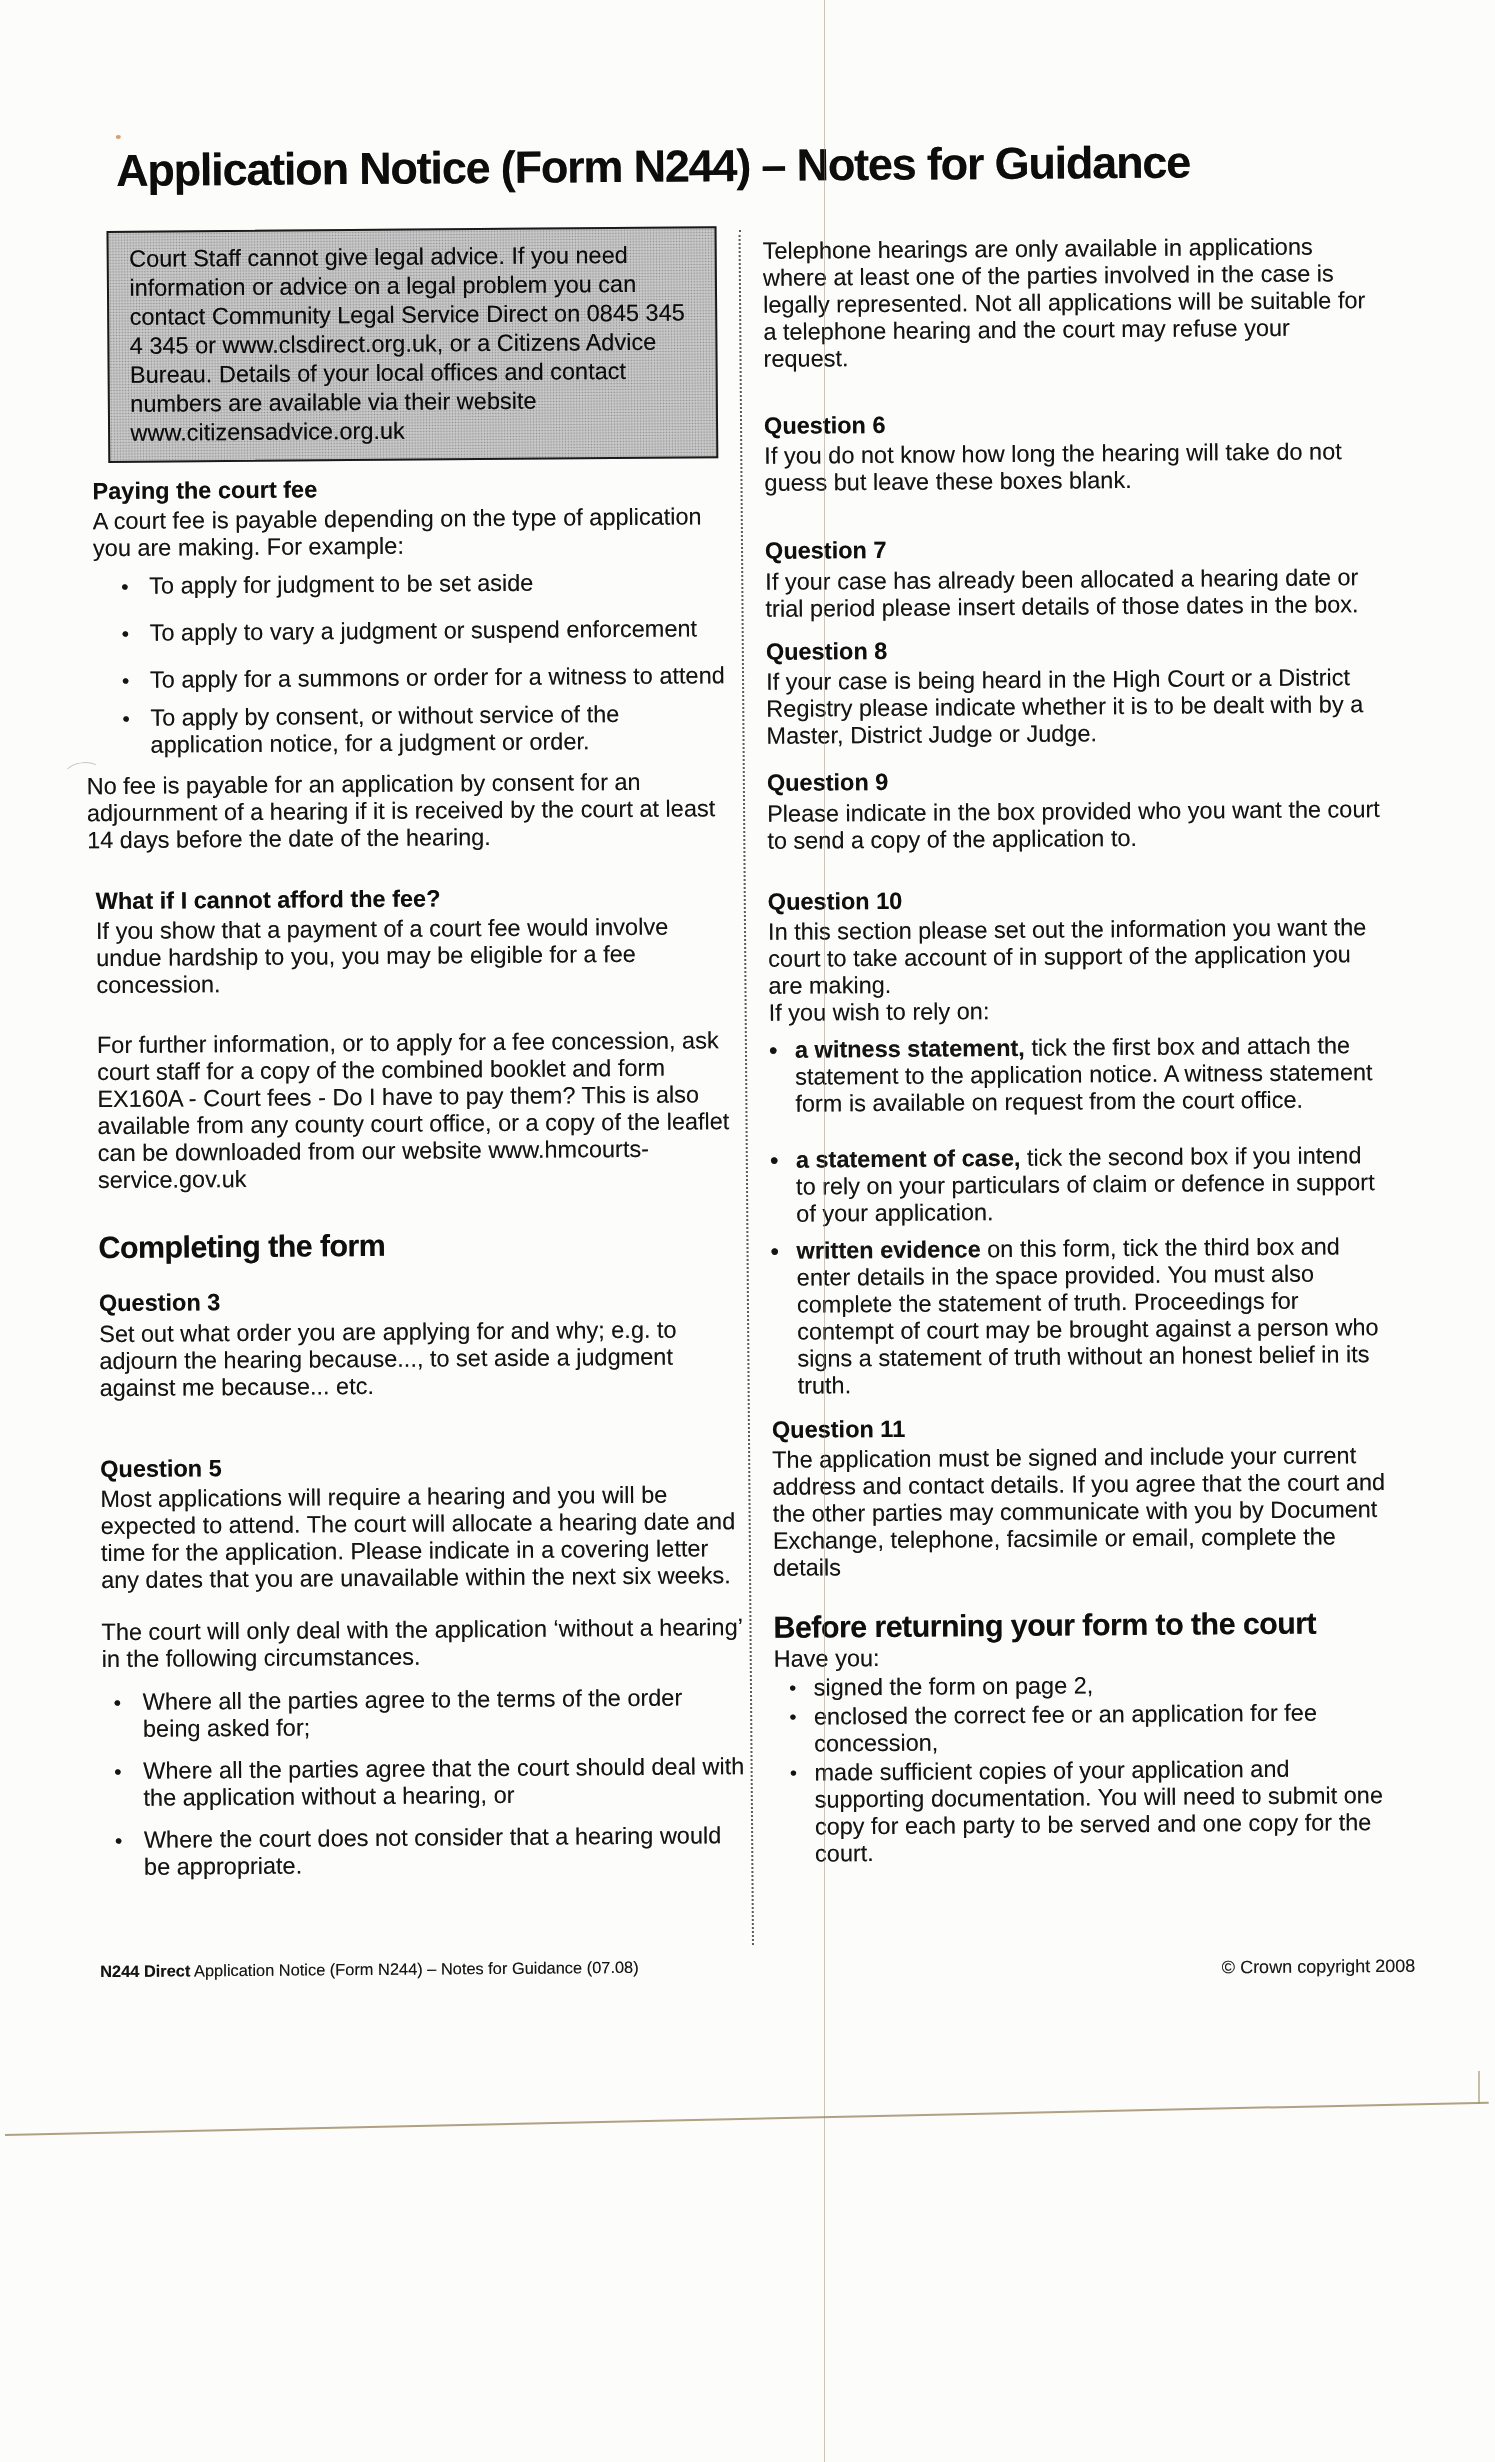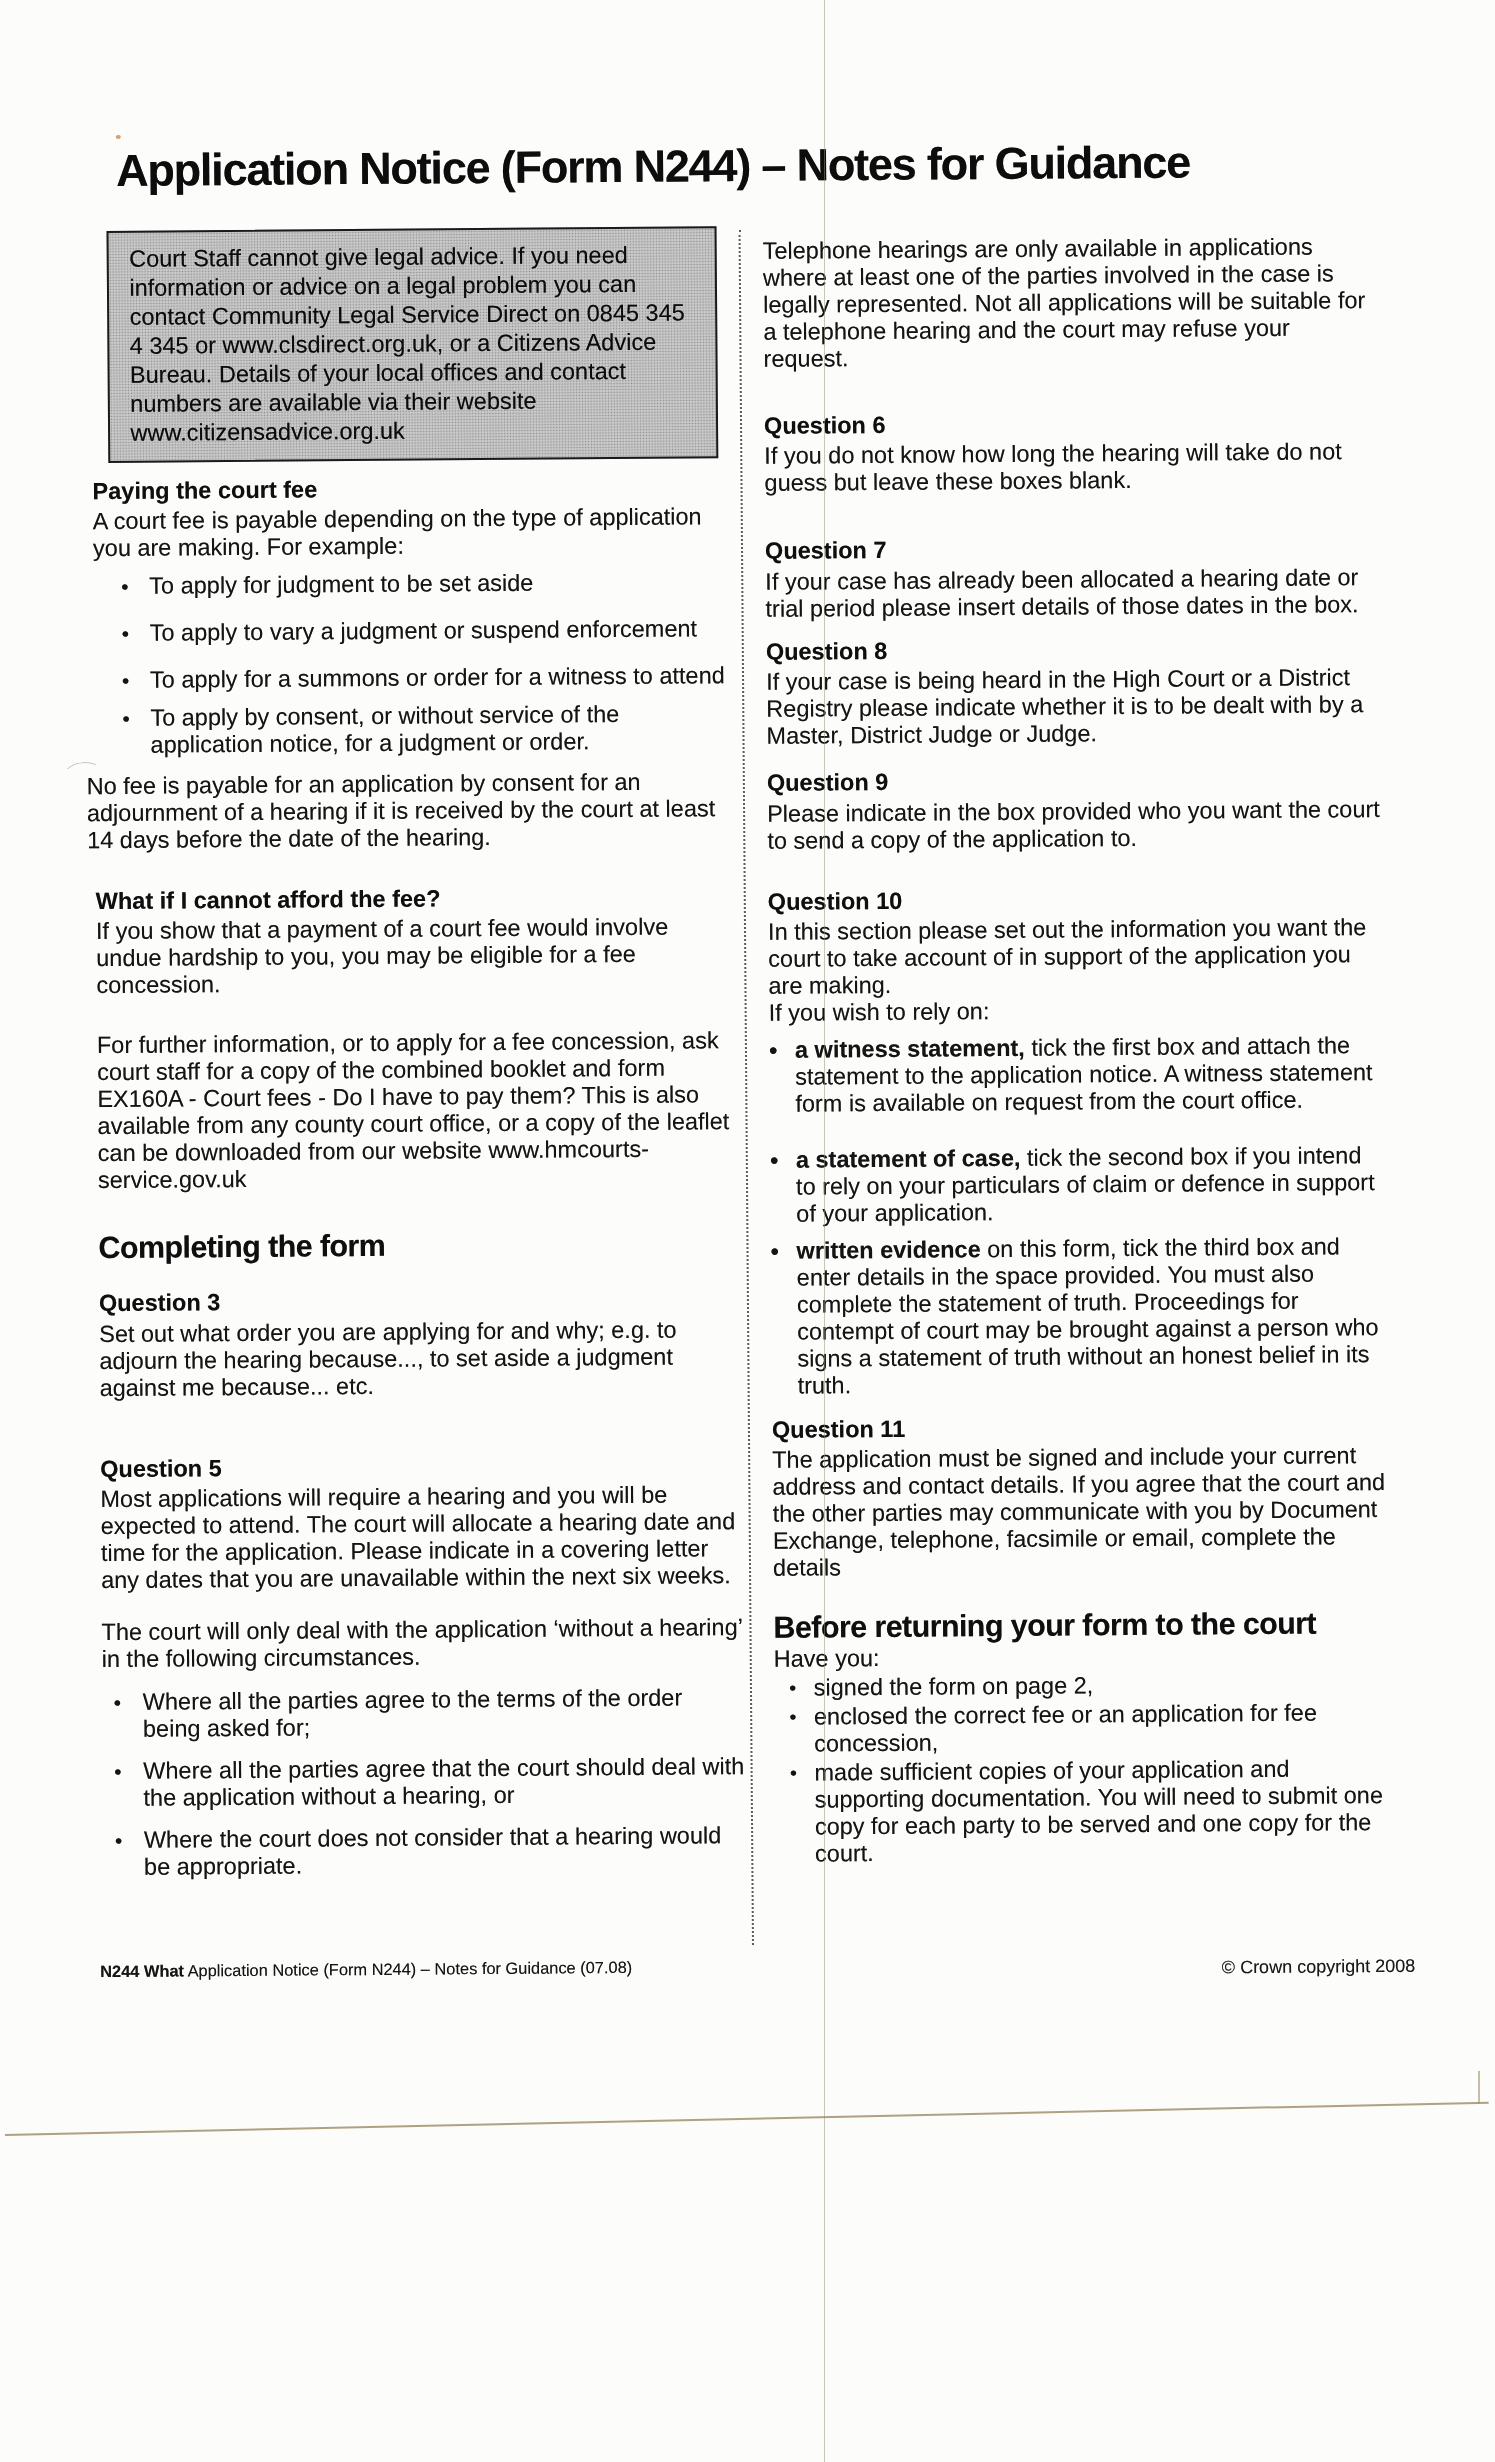--- a/index.html
+++ b/index.html
@@ -199,21 +199,21 @@
           <span class="btext">enclosed the correct fee or an application for fee concession,</span>
         </li>
         <li>
           <span class="dot">•</span>
           <span class="btext">made sufficient copies of your application and supporting documentation. You will need to submit one copy for each party to be served and one copy for the court.</span>
         </li>
       </ul>
     </div>
 
     <div class="footer-left">
-      <span class="b">N244 What</span><span> Application Notice (Form N244) – Notes for Guidance (07.08)</span>
+      <span class="b">N244 Direct</span><span> Application Notice (Form N244) – Notes for Guidance (07.08)</span>
     </div>
     <div class="footer-right">© Crown copyright 2008</div>
 
   </div>
 
   <div class="fold-line"></div>
   <div class="edge-line"></div>
   <div class="edge-hook"></div>
 
 </div>

